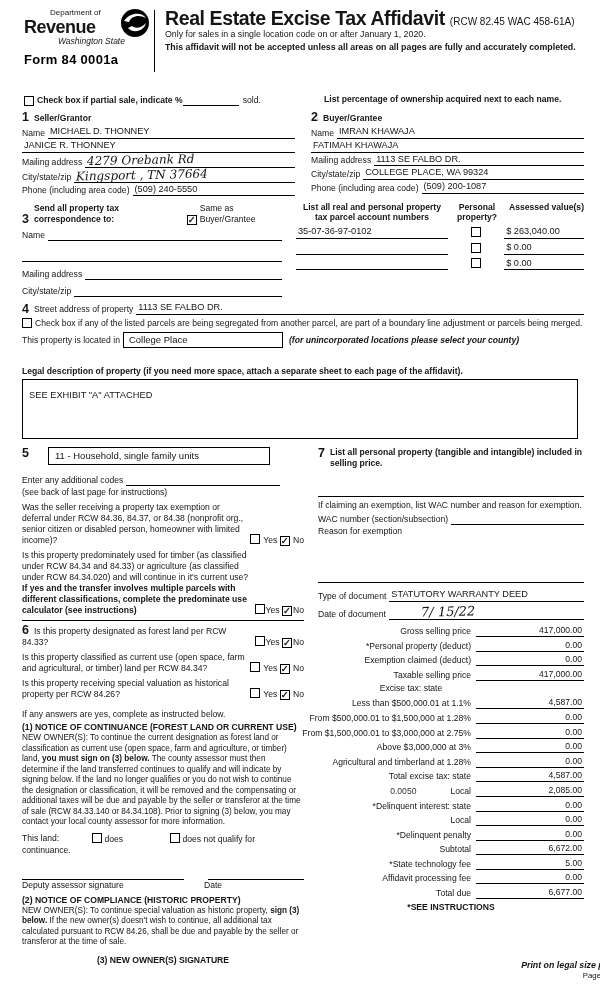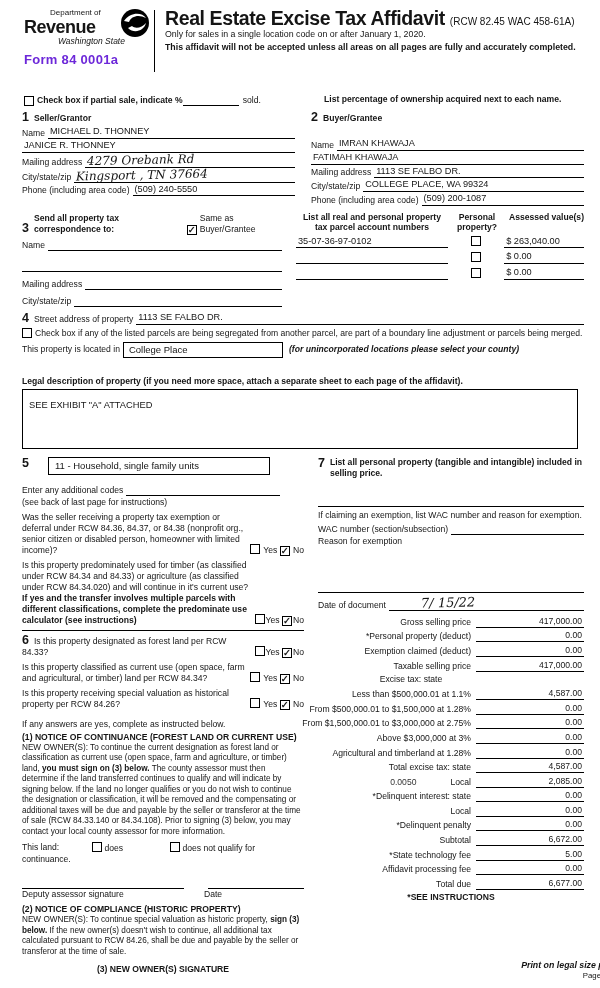--- a/index.html
+++ b/index.html
@@ -7,21 +7,21 @@
         font-family:"Liberation Sans",sans-serif;font-size:8.6px;line-height:1.28;
         position:relative;overflow:hidden;}
   .px{padding-left:22px;padding-right:16px;}
   .b{font-weight:bold}.i{font-style:italic}
   
   .hdr{display:flex;padding:8px 16px 2px 24px;}
   .logo{width:128px;position:relative;flex:none;}
   .logo .dept{font-size:8px;margin-left:26px;}
   .logo .rev{font-size:18px;font-weight:bold;letter-spacing:-0.5px;line-height:1;}
   .logo .ws{font-size:8.5px;font-style:italic;margin-left:34px;}
-  .logo .formno{font-size:13px;font-weight:bold;color:#6d28d9;margin-top:5px;letter-spacing:0.3px;}
+  .logo .formno{font-size:13px;font-weight:bold;color:#000000;margin-top:5px;letter-spacing:0.3px;}
   .logomark{position:absolute;right:2px;top:0;}
   .vdiv{border-left:1.6px solid #000;margin:2px 10px 2px 2px;height:62px;flex:none;}
   .titleblk{flex:1;}
   .title{font-size:19.5px;font-weight:bold;letter-spacing:-0.4px;line-height:1.05;}
   .title .rcw{font-size:10px;font-weight:normal;letter-spacing:0;}
   .titleblk .ln{font-size:8.8px;margin-top:1px;}
   
   .cb{display:inline-block;width:8px;height:8px;border:1.1px solid #000;font-size:9.5px;
       line-height:7px;text-align:center;vertical-align:-1px;font-weight:bold;overflow:visible;flex:none;}
   .fl{display:flex;align-items:flex-end;margin-bottom:1px;}
@@ -116,21 +116,21 @@
       <div class="fl">
           <span class="lab">City/state/zip</span>
           <span class="fill grow"><span class="hw">Kingsport , TN   37664</span></span>
         </div>
       <div class="fl">
           <span class="lab">Phone (including area code)</span>
           <span class="fill grow typed">(509) 240-5550</span>
         </div>
     </div>
     <div>
-      <div style="margin-bottom:14px;"><span class="num">2</span><span class="b">Buyer/Grantee</span></div>
+      <div style="margin-bottom:2px;"><span class="num">2</span><span class="b">Buyer/Grantee</span></div>
       <div class="fl">
           <span class="lab">Name</span>
           <span class="fill grow typed">IMRAN KHAWAJA</span>
         </div>
       <div class="fl">
           <span class="fill grow typed">FATIMAH KHAWAJA</span>
         </div>
       <div class="fl">
           <span class="lab">Mailing address</span>
           <span class="fill grow typed">1113 SE FALBO DR.</span>
@@ -292,20 +292,24 @@
         <span class="b">List all personal property (tangible and intangible) included in selling price.</span>
       </div>
       <div class="fill" style="margin-top:16px;"></div>
       <div style="margin-top:3px;">If claiming an exemption, list WAC number and reason for exemption.</div>
       <div class="fl" style="margin-top:2px;">
           <span class="lab">WAC number (section/subsection)</span>
           <span class="fill grow"></span>
         </div>
       <div>Reason for exemption</div>
       <div class="fill" style="margin-top:34px;"></div>
+      <div class="fl" style="margin-top:6px;">
+          <span class="lab">Type of document</span>
+          <span class="fill grow typed">STATUTORY WARRANTY DEED</span>
+        </div>
       <div class="fl" style="margin-top:3px;">
           <span class="lab">Date of document</span>
           <span class="fill grow"><span class="hw" style="font-size:13px;margin-left:30px;">7/ 15/22</span></span>
         </div>
 
       <div style="margin-top:5px;">
         <div class="frow">
             <span class="flab">Gross selling price</span>
             <span class="fline">417,000.00</span>
           </div>

